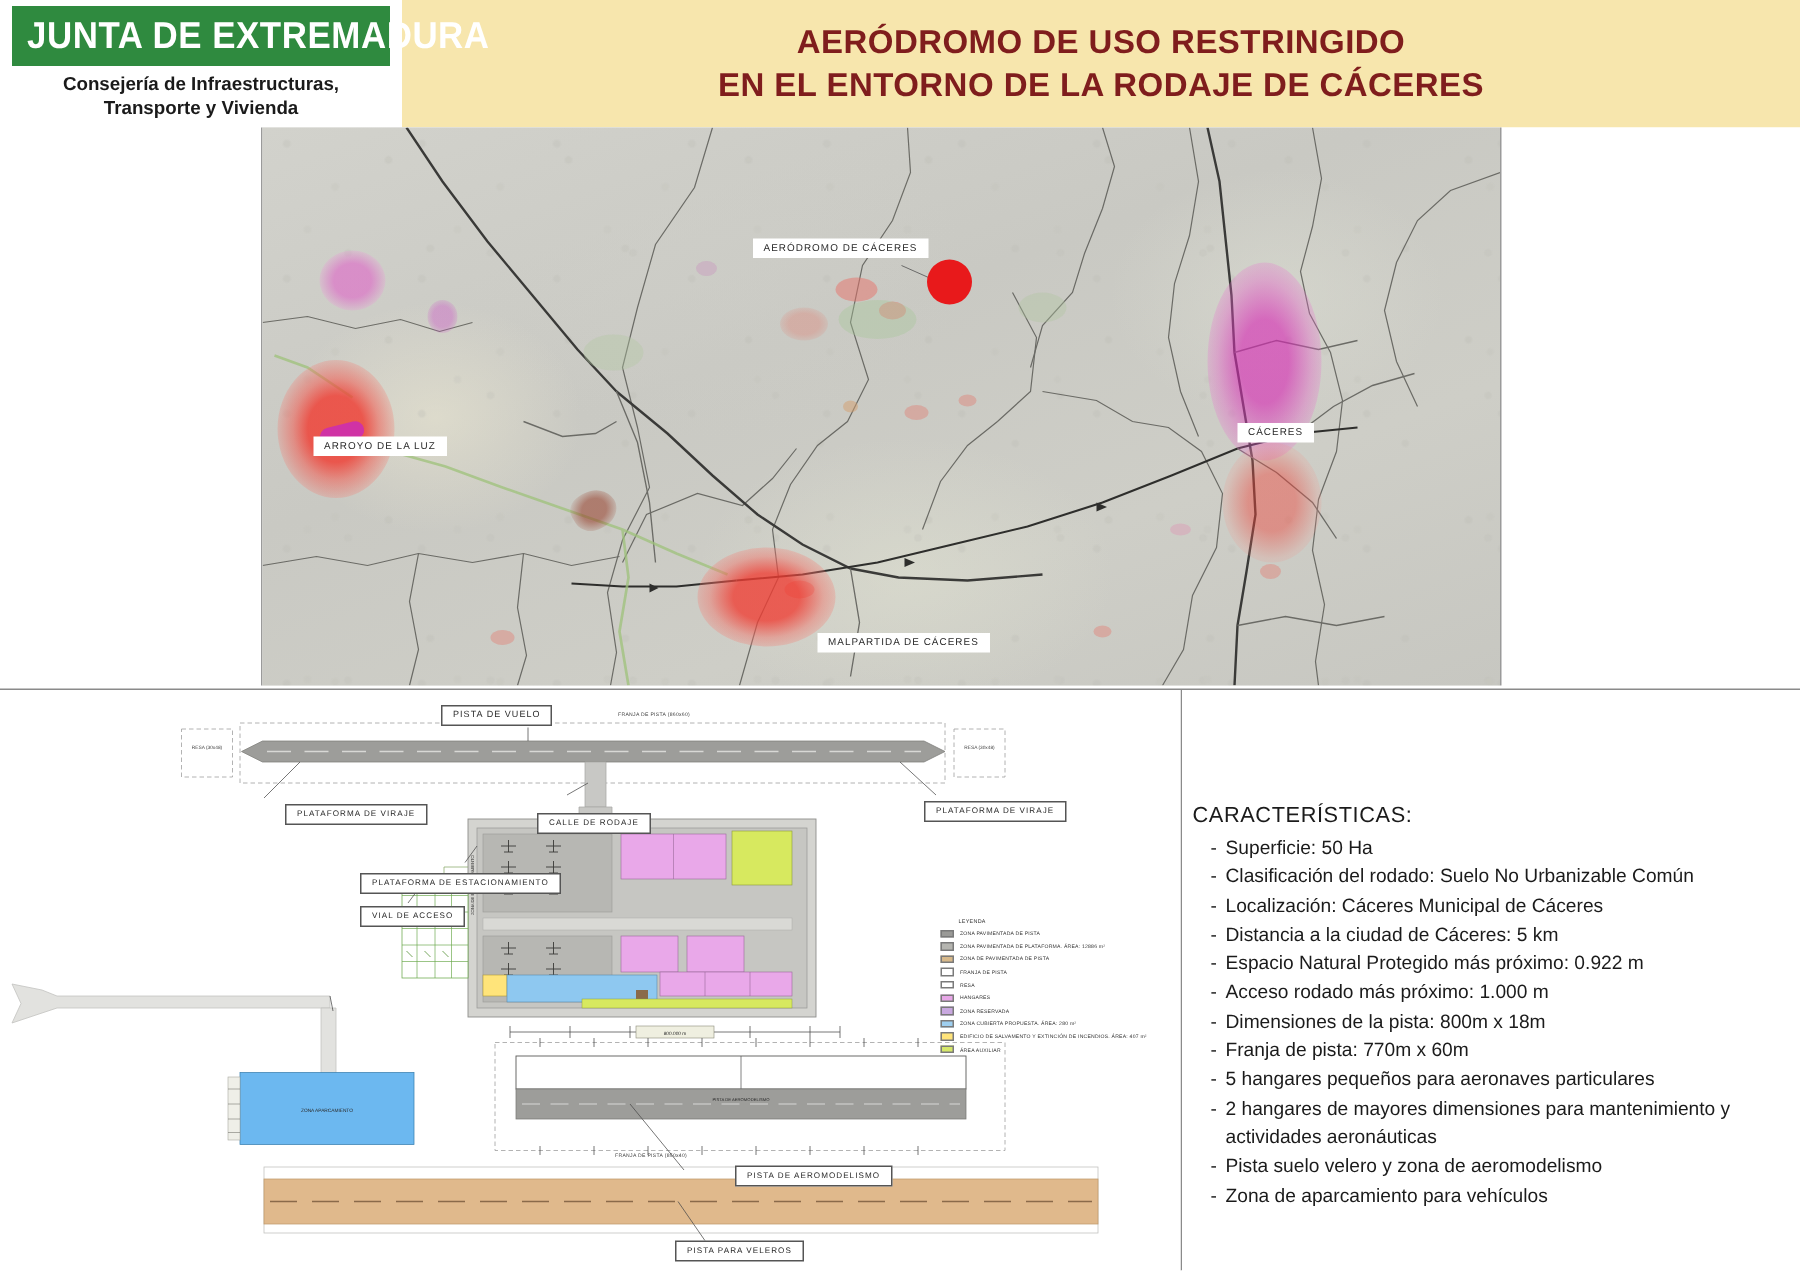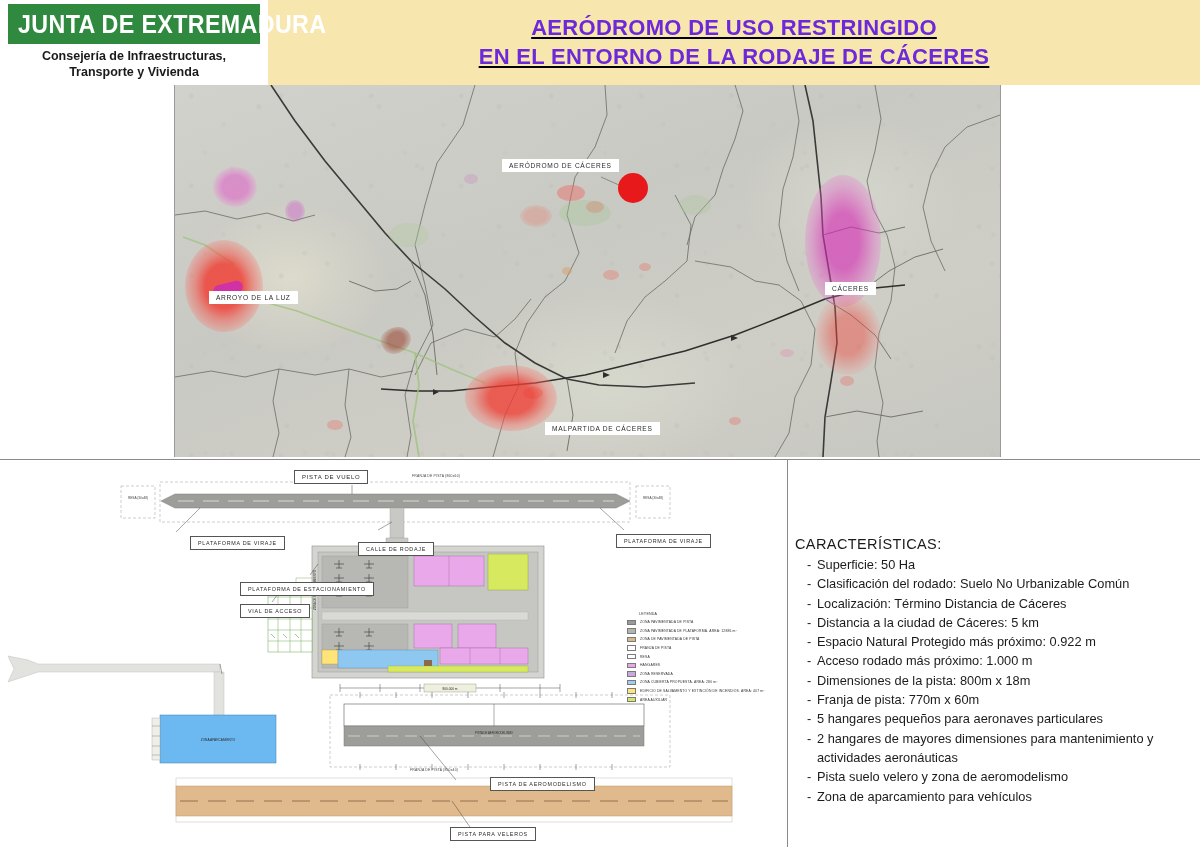--- a/index.html
+++ b/index.html
@@ -3,39 +3,39 @@
 <meta charset="utf-8">
 <style>
   * { box-sizing: border-box; margin: 0; padding: 0; }
   body {
     width: 1200px; height: 847px;
     font-family: "Liberation Sans", sans-serif;
     background: #ffffff; overflow: hidden; position: relative;
   }
 
   
-  .header { position: absolute; left: 0; top: 0; width: 1200px; height: 85px; display: flex; text-decoration: underline; }
+  .header { position: absolute; left: 0; top: 0; width: 1200px; height: 85px; display: flex; }
   .logo-block { width: 268px; height: 85px; background: #ffffff; position: relative; }
   .logo-green { position: absolute; left: 8px; top: 4px; width: 252px; height: 40px; background: #2f8a3f; }
   .logo-green-text {
     position: absolute; left: 10px; top: 4px; width: 240px; height: 32px;
     color: #ffffff; font-size: 25px; font-weight: bold; letter-spacing: 0.4px;
     font-family: "Liberation Sans Narrow","Liberation Sans", sans-serif;
     white-space: nowrap; line-height: 32px; transform: scaleX(0.93); transform-origin: left center;
   }
   .logo-sub {
     position: absolute; left: 8px; top: 46px; width: 252px; height: 36px;
     text-align: center; font-size: 12.5px; font-weight: bold; color: #1a1a1a;
     line-height: 16px; padding-top: 2px;
   }
   .title-block {
     flex: 1; background: #f7e6ad; display: flex; flex-direction: column;
     align-items: center; justify-content: center; padding-bottom: 2px;
   }
-  .title-line { font-size: 22px; font-weight: bold; color: #6d28d9; letter-spacing: 0.3px; line-height: 29px; white-space: nowrap; }
+  .title-line { font-size: 22px; font-weight: bold; color: #7f1d1d; letter-spacing: 0.3px; line-height: 29px; white-space: nowrap; }
 
   
   .map-section { position: absolute; left: 0; top: 85px; width: 1200px; height: 375px; background: #ffffff; }
   .map-frame { position: absolute; left: 175px; top: 0px; width: 825px; height: 372px; overflow: hidden; background: #cfcfca; }
   .map-base { position: absolute; inset: 0;
     background:
       radial-gradient(ellipse 140px 110px at 14% 52%, rgba(236,232,210,.55), transparent 70%),
       radial-gradient(ellipse 200px 130px at 52% 80%, rgba(226,228,210,.45), transparent 70%),
       radial-gradient(ellipse 160px 120px at 82% 30%, rgba(222,224,212,.45), transparent 70%),
       radial-gradient(ellipse 240px 160px at 36% 25%, rgba(206,206,200,.5), transparent 72%),
@@ -501,21 +501,21 @@
       <li class="char-item">
         <span class="char-dash">-</span>
         <span class="char-text">Superficie: 50 Ha</span>
       </li>
       <li class="char-item">
         <span class="char-dash">-</span>
         <span class="char-text">Clasificación del rodado: Suelo No Urbanizable Común</span>
       </li>
       <li class="char-item">
         <span class="char-dash">-</span>
-        <span class="char-text">Localización: Término Distancia de Cáceres</span>
+        <span class="char-text">Localización: Cáceres Municipal de Cáceres</span>
       </li>
       <li class="char-item">
         <span class="char-dash">-</span>
         <span class="char-text">Distancia a la ciudad de Cáceres: 5 km</span>
       </li>
       <li class="char-item">
         <span class="char-dash">-</span>
         <span class="char-text">Espacio Natural Protegido más próximo: 0.922 m</span>
       </li>
       <li class="char-item">

